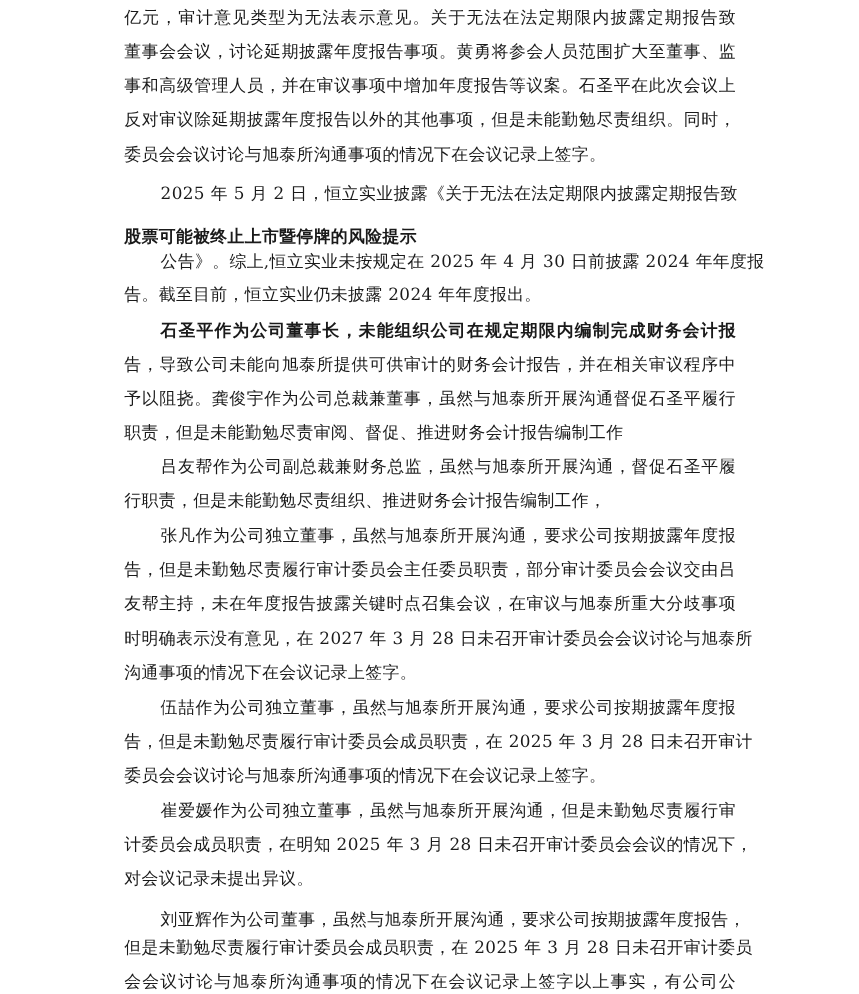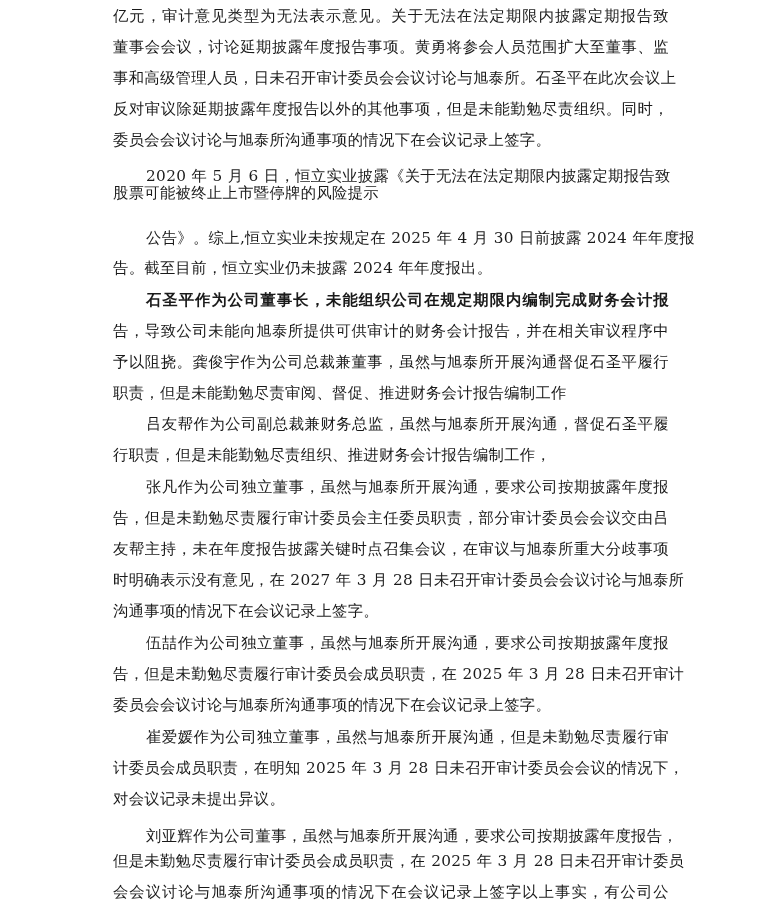--- a/index.html
+++ b/index.html
@@ -42,27 +42,27 @@
       width: 523px;
     }
   </style>
 </head>
 <body>
 
 <div class="page" id="page">
     <div>
       <div class="line justify" style="top: 1px;">亿元，审计意见类型为无法表示意见。关于无法在法定期限内披露定期报告致</div>
       <div class="line justify" style="top: 32px;">董事会会议，讨论延期披露年度报告事项。黄勇将参会人员范围扩大至董事、监</div>
-      <div class="line justify" style="top: 63px;">事和高级管理人员，日未召开审计委员会会议讨论与旭泰所。石圣平在此次会议上</div>
+      <div class="line justify" style="top: 63px;">事和高级管理人员，并在审议事项中增加年度报告等议案。石圣平在此次会议上</div>
       <div class="line justify" style="top: 94px;">反对审议除延期披露年度报告以外的其他事项，但是未能勤勉尽责组织。同时，</div>
       <div class="line" style="top: 125px;">委员会会议讨论与旭泰所沟通事项的情况下在会议记录上签字。</div>
     </div>
     <div>
-      <div class="line indent justify" style="top: 161px;">2020 年 5 月 6 日，恒立实业披露《关于无法在法定期限内披露定期报告致</div>
-      <div class="line" style="top: 178px;">股票可能被终止上市暨停牌的风险提示</div>
+      <div class="line indent justify" style="top: 161px;">2025 年 5 月 2 日，恒立实业披露《关于无法在法定期限内披露定期报告致</div>
+      <div class="line" style="top: 200px; font-weight: bold;">股票可能被终止上市暨停牌的风险提示</div>
     </div>
     <div>
       <div class="line indent justify" style="top: 223px;">公告》。综上,恒立实业未按规定在 2025 年 4 月 30 日前披露 2024 年年度报</div>
       <div class="line" style="top: 253px;">告。截至目前，恒立实业仍未披露 2024 年年度报出。</div>
     </div>
     <div>
       <div class="line indent justify" style="top: 285px; font-weight: bold;">石圣平作为公司董事长，未能组织公司在规定期限内编制完成财务会计报</div>
       <div class="line justify" style="top: 316px;">告，导致公司未能向旭泰所提供可供审计的财务会计报告，并在相关审议程序中</div>
       <div class="line justify" style="top: 347px;">予以阻挠。龚俊宇作为公司总裁兼董事，虽然与旭泰所开展沟通督促石圣平履行</div>
       <div class="line" style="top: 378px;">职责，但是未能勤勉尽责审阅、督促、推进财务会计报告编制工作</div>

